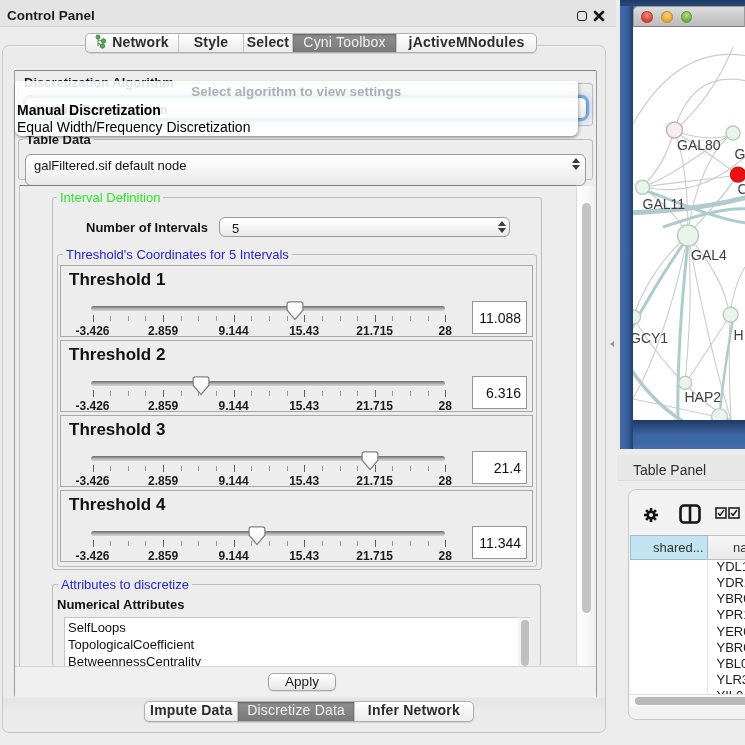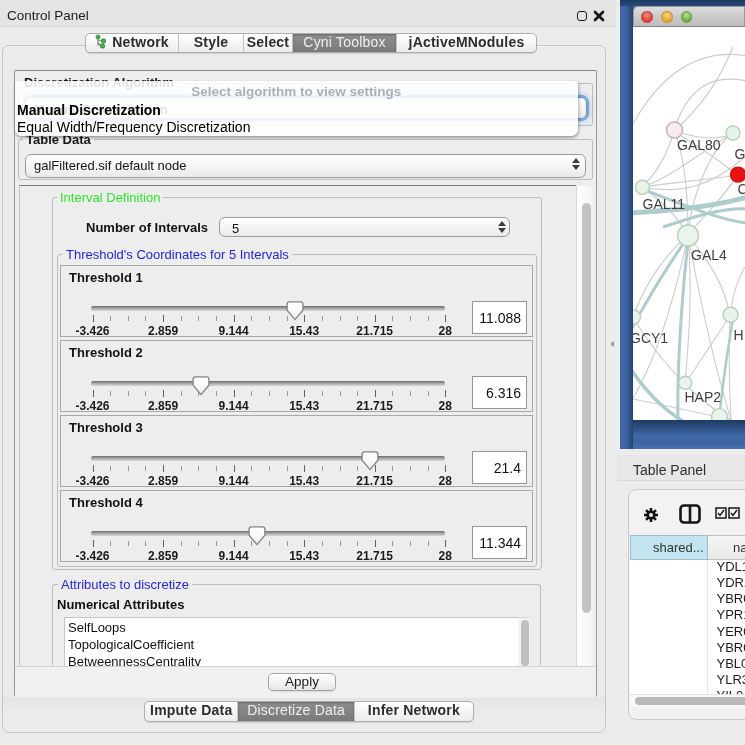--- a/index.html
+++ b/index.html
@@ -15,34 +15,34 @@
 box-shadow:inset 0 1px 2px rgba(0,0,0,0.3);}
 .group{position:absolute;border:1px solid #bcbcbc;border-radius:3px;}
 .gtitle{position:absolute;background:#ededed;padding:0 3px;font-size:13px;line-height:13px;white-space:nowrap;}
 .combo{position:absolute;background:linear-gradient(180deg,#ffffff,#f4f4f4 55%,#e9e9e9);
 border:1px solid #9b9b9b;border-radius:6px;font-size:13px;color:#151515;}
 .combo .ctext{position:absolute;left:8px;top:2.5px;white-space:nowrap;}
 .spin{position:absolute;width:8px;}
 .spin .up{position:absolute;left:0;top:0;width:0;height:0;border-left:4px solid transparent;border-right:4px solid transparent;border-bottom:5px solid #3c3c3c;}
 .spin .dn{position:absolute;left:0;top:7px;width:0;height:0;border-left:4px solid transparent;border-right:4px solid transparent;border-top:5px solid #3c3c3c;}
 .thpanel{position:absolute;border:1px solid #a8a8a8;background:#ededed;}
-.thlabel{position:absolute;left:8px;top:3.5px;font-size:13px;font-weight:bold;color:#111;}
+.thlabel{position:absolute;left:8px;top:3.5px;font-size:17px;font-weight:bold;color:#111;}
 .track{position:absolute;height:5px;border-radius:2.5px;
 background:linear-gradient(180deg,#6a6a6a 0%,#909090 30%,#bcbcbc 65%,#d6d6d6 100%);}
 .tick{position:absolute;width:1px;height:5px;background:#979797;}
 .tickM{position:absolute;width:1px;height:7px;background:#606060;}
 .ticklab{position:absolute;font-size:12px;font-weight:bold;color:#1a1a1a;transform:translateX(-50%);white-space:nowrap;}
 .valbox{position:absolute;width:55px;height:33px;background:#fff;border:1px solid #969696;
 font-size:14px;color:#111;text-align:right;line-height:32px;padding-right:5px;}
 .blab{color:#2525d2;}
 .glab{color:#2ee32e;}
 </style></head><body>
 <div id="app">
 <div class="abs" style="left:0;top:0;width:616px;height:27px;background:#e5e4e5;border-bottom:1px solid #d4d4d4;"></div>
-<div class="abs" style="left:7px;top:7.5px;font-size:13.5px;color:#1c1c1c;">Control Panel</div>
+<div class="abs" style="left:7px;top:7.5px;font-size:13.5px;color:#1c1c1c;font-weight:bold;">Control Panel</div>
 <div class="abs" style="left:577px;top:11px;width:10px;height:10px;border:1.9px solid #1a1a1a;border-radius:3px;"></div>
 <svg class="abs" style="left:593px;top:10px;" width="12" height="12" viewBox="0 0 12 12">
       <path d="M2,2 L10,10 M10,2 L2,10" stroke="#111" stroke-width="2.6" stroke-linecap="round"></path>
     </svg>
 <div class="abs" style="left:2px;top:45px;width:604px;height:688px;background:#ebebeb;border:1px solid #c6c6c6;border-radius:7px;box-shadow:inset 0 1px 0 #f4f4f4;"></div>
 <div class="abs" style="left:14px;top:70px;width:583px;height:627px;background:#ededed;border:1px solid #999;border-top-color:#858585;border-radius:2px;"></div>
 <div class="segbar" style="left:85px;top:33px;width:452px;height:20px;">
       <div class="seg" style="width:93px;"><svg width="12" height="15" viewBox="0 0 12 15" style="margin-right:5px;">
           <path d="M3,3 L3,12 M3,6 L8,7 M3,9 L7,12" stroke="#7a8a7a" stroke-width="1.2" fill="none"></path>
           <circle cx="3" cy="3" r="2" fill="#4caf50" stroke="#2e7d32" stroke-width="0.8"></circle>
@@ -54,21 +54,21 @@
       <div class="seg sel" style="width:104px;">Cyni Toolbox</div>
       <div class="seg" style="width:139px;">jActiveMNodules</div>
     </div>
 <div class="abs group" style="left:18px;top:83px;width:575px;height:43px;"></div>
 <div class="abs gtitle" style="left:21px;top:75.5px;font-weight:bold;color:#1a1a1a;">Discretization Algorithm</div>
 <div class="combo" style="left:25px;top:97px;width:562px;height:22px;border-color:#5d94d4;box-shadow:0 0 0 2.2px rgba(98,149,211,0.75),0 0 6px 3px rgba(120,165,220,0.4);">
       <span class="ctext" style="top:4px;font-weight:bold;">Manual Discretization</span>
     </div>
 <div class="abs group" style="left:18px;top:139px;width:575px;height:41px;"></div>
 <div class="abs gtitle" style="left:23px;top:133px;font-weight:bold;color:#1a1a1a;">Table Data</div>
-<div class="combo" style="left:25px;top:154px;width:561px;height:24px;">
+<div class="combo" style="left:25px;top:154px;width:561px;height:32px;">
       <span class="ctext">galFiltered.sif default node</span>
       <div class="spin" style="left:546px;top:3px;">
         <div class="up"></div>
         <div class="dn"></div>
       </div>
     </div>
 <div class="abs" style="left:19px;top:185px;width:557px;height:481px;background:#ededed;border-top:1px solid #7e7e7e;border-left:1px solid #c2c2c2;"></div>
 <div class="abs" style="left:576px;top:186px;width:20px;height:480px;background:linear-gradient(90deg,#ffffff,#f7f7f7 60%,#ededed);border-left:1px solid #d8d8d8;"></div>
 <div class="abs" style="left:582px;top:203px;width:9px;height:410px;background:#c3c3c3;border-radius:4.5px;"></div>
 <div class="abs group" style="left:52px;top:197px;width:490px;height:373px;"></div>

